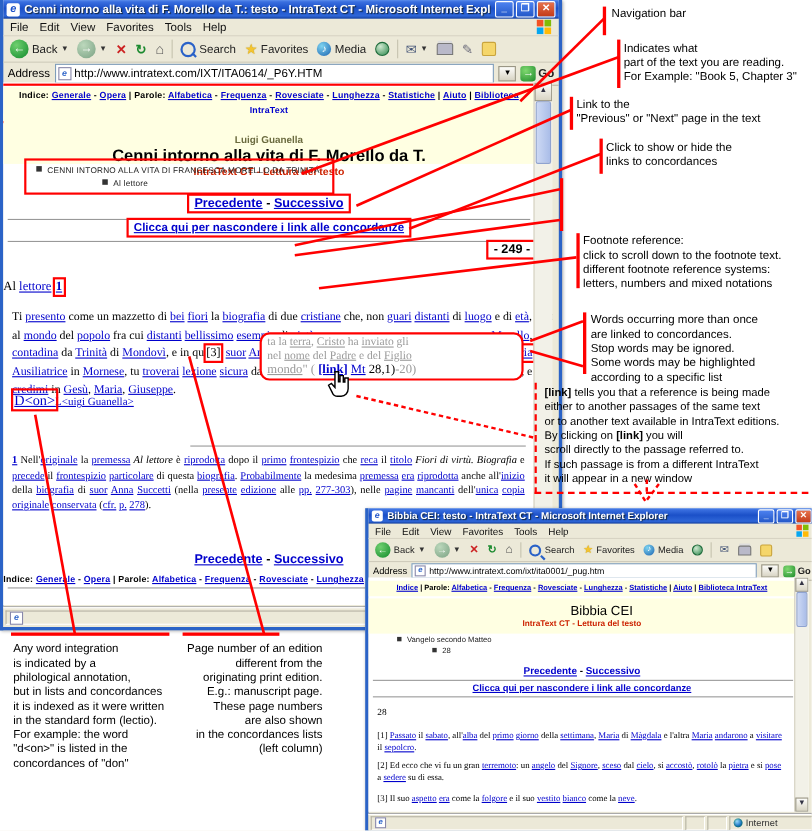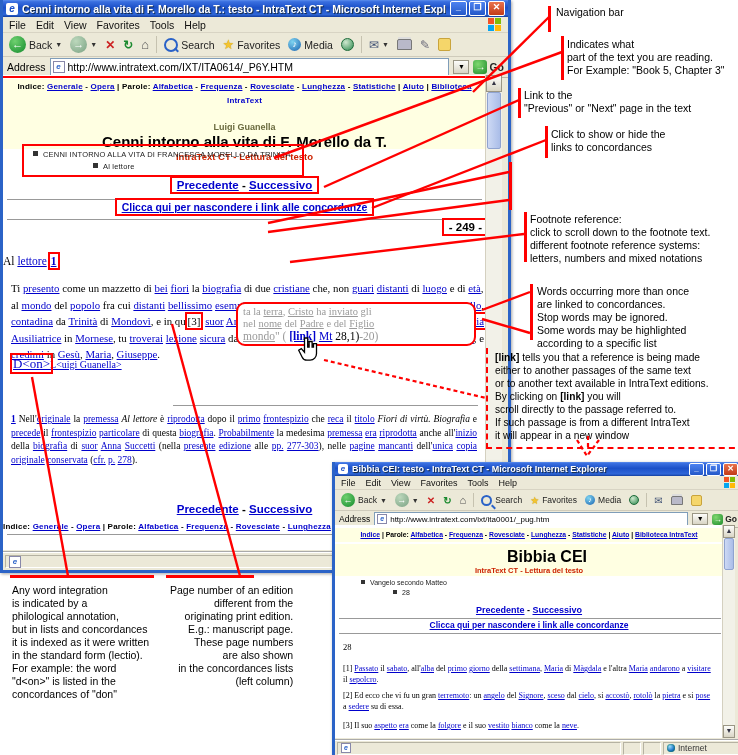--- a/index.html
+++ b/index.html
@@ -132,21 +132,21 @@
   .philo .rest{font-size:10px;}
   .footnote{position:absolute;top:338px;left:8px;width:466px;text-align:justify;
             font:9.5px/13.5px "Liberation Serif",serif;color:#000;}
   .pn2{top:428px;}
   .bottomnav{position:absolute;top:447px;left:0;right:16px;text-align:center;font-size:8px;
              font-weight:bold;letter-spacing:.2px;white-space:nowrap;}
 
   
   .navband2{top:3px;height:14px;line-height:14px;font-size:6.8px;font-weight:bold;}
   .hdrband2{top:19px;height:32px;padding-top:4px;box-sizing:border-box;}
-  .doctitle2{font-size:16px;font-weight:bold;padding-left:36px;} .subtitle2{font-size:7.5px;font-weight:bold;color:#cc2200;}
+  .doctitle2{font-size:12px;font-weight:normal;padding-left:36px;} .subtitle2{font-size:7.5px;font-weight:bold;color:#cc2200;}
   .crumbs2{position:absolute;top:54px;left:26px;font-size:7px;color:#222;}
   .crumbs2 .bullet{width:4px;height:4px;}
   .crumbs2 .c2{margin-top:3px;padding-left:32px;}
   .cline2{position:absolute;left:0;right:12px;text-align:center;font-weight:bold;}
   .pnw2{top:80px;font-size:9px;} .clicca2{top:95px;font-size:8.5px;}
   .hr2a{top:93px;} .hr2b{top:108px;}
   .w2 .hr{right:14px;}
   .ch28{position:absolute;top:117px;left:8px;font:8.5px "Liberation Serif",serif;}
   .verse{position:absolute;left:8px;right:20px;font:8px/10.5px "Liberation Serif",serif;}
   .v1{top:139px;} .v2{top:166px;} .v3{top:196px;}

